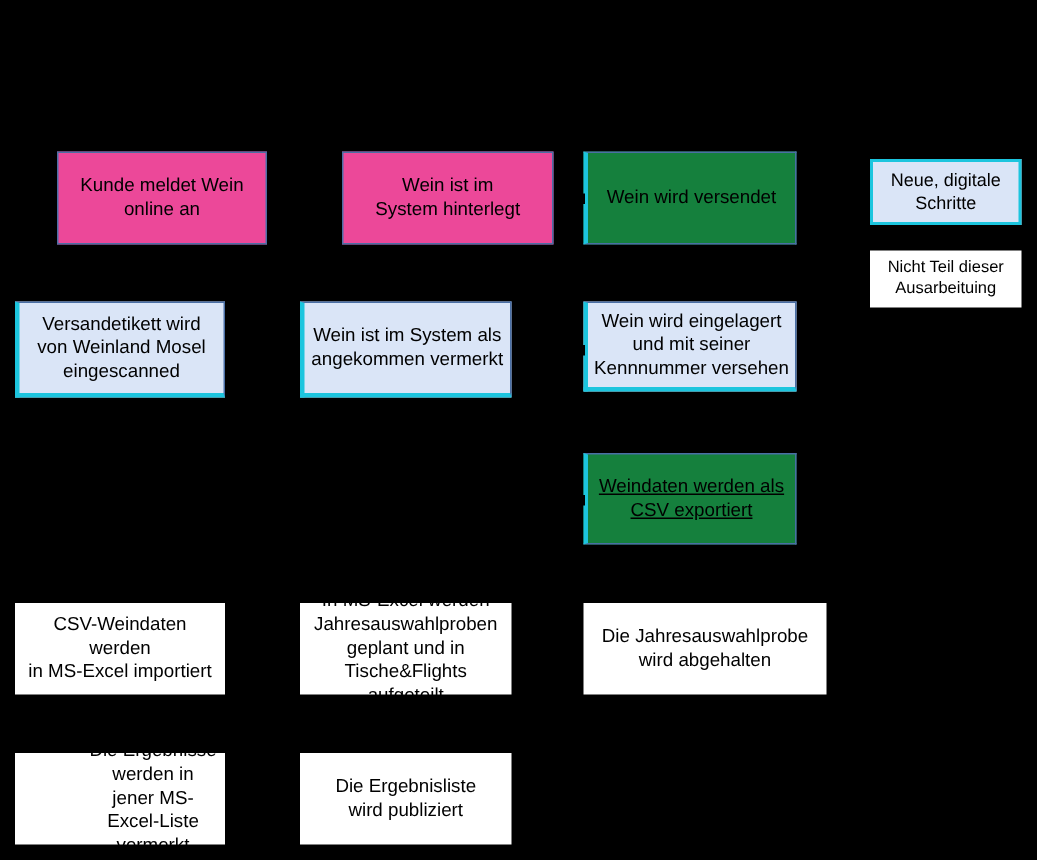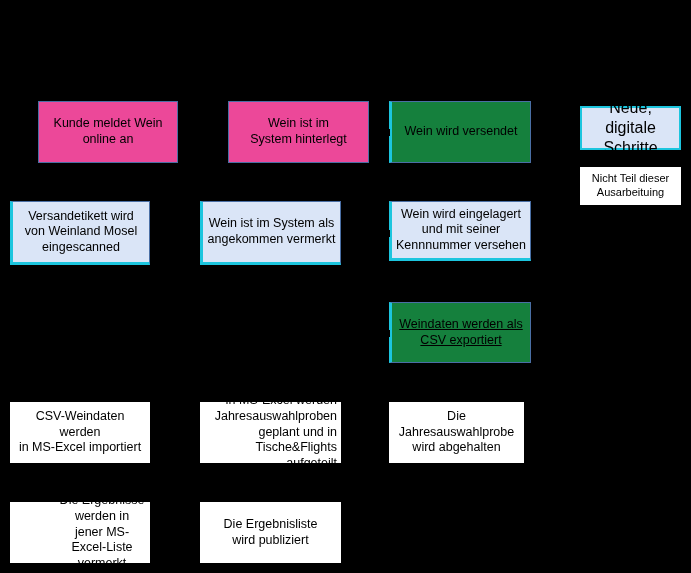--- a/index.html
+++ b/index.html
@@ -59,21 +59,21 @@
     border-left: 3px solid #1cc5de;
     border-bottom: 3px solid #1cc5de;
   }
   .v-white-plain {
     background: #ffffff;
     border: none;
   }
   .v-legend-blue {
     background: #dae5f7;
     border: 2px solid #1cc5de;
-    font-size: 16px;
+    font-size: 12px;
   }
   .v-legend-white {
     background: #ffffff;
     border: none;
     font-size: 11px;
   }
   
   .connector-nub {
     position: absolute;
     width: 4px;
@@ -115,27 +115,27 @@
     </div>
     <div class="node v-blue-accentleft" style="left: 389px; top: 302px; width: 142px; height: 61px; text-decoration: underline;">
       <span class="node-label">Weindaten werden als
 CSV exportiert</span>
       <span class="connector-nub" style="left: -6px; top: 27px;"></span>
     </div>
     <div class="node v-white-plain" style="left: 10px; top: 402px; width: 140px; height: 61px;">
       <span class="node-label">CSV-Weindaten werden
 in MS-Excel importiert</span>
     </div>
-    <div class="node v-white-plain" style="left: 200px; top: 402px; width: 141px; height: 61px; text-align: right;">
+    <div class="node v-white-plain" style="left: 200px; top: 402px; width: 141px; height: 61px;">
       <span class="node-label">In MS-Excel werden
 Jahresauswahlproben
 geplant und in
 Tische&amp;Flights aufgeteilt</span>
     </div>
-    <div class="node v-white-plain" style="left: 389px; top: 402px; width: 135px; height: 61px;">
+    <div class="node v-white-plain" style="left: 389px; top: 402px; width: 162px; height: 61px;">
       <span class="node-label">Die Jahresauswahlprobe
 wird abgehalten</span>
     </div>
     <div class="node v-white-plain" style="left: 10px; top: 502px; width: 140px; height: 61px; padding-left: 48px;">
       <span class="node-label">Die Ergebnisse werden in
 jener MS-Excel-Liste
 vermerkt</span>
     </div>
     <div class="node v-white-plain" style="left: 200px; top: 502px; width: 141px; height: 61px;">
       <span class="node-label">Die Ergebnisliste

